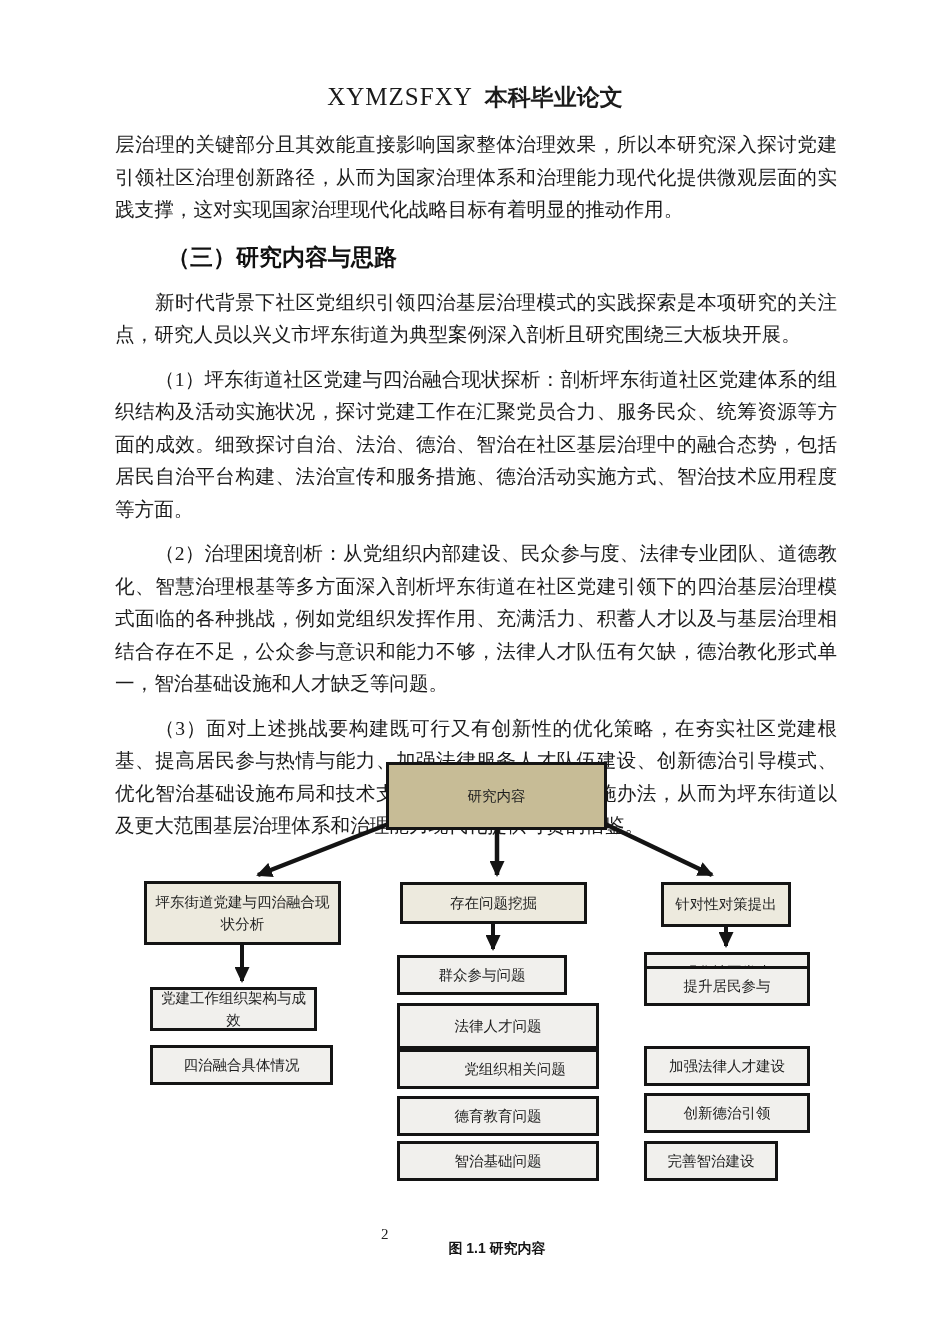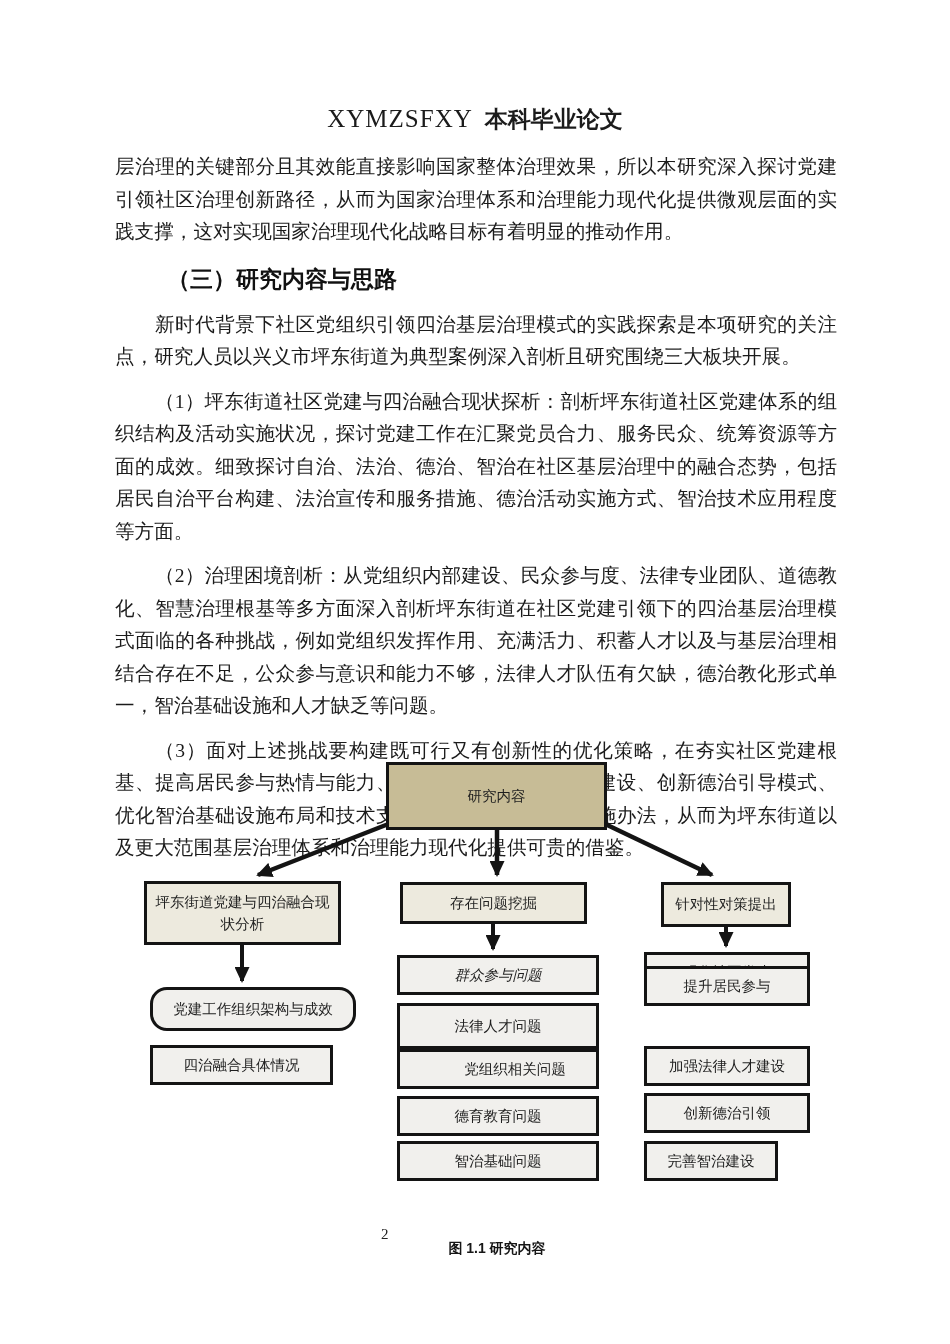--- a/index.html
+++ b/index.html
@@ -7,21 +7,21 @@
     position:relative;
     width:950px;height:1344px;
     margin:0 auto;
     background:#ffffff;
     font-family:"Liberation Serif","DejaVu Serif",serif;
     color:#1b1b1b;
     overflow:hidden;
   }
   
   .doc-header{
-    padding-top:102px;
+    padding-top:80px;
     text-align:center;
     line-height:34px;
     margin-bottom:12px;
     white-space:nowrap;
   }
   .doc-header .latin{
     font-family:"Liberation Serif","DejaVu Serif",serif;
     font-size:25px;letter-spacing:1px;
   }
   .doc-header .cn{
@@ -62,24 +62,24 @@
   }
   .node.root  {background:var(--root-fill,#C7BC96);}
   .node.branch{background:var(--branch-fill,#EDEADE);}
   .node.leaf  {background:var(--leaf-fill,#F1F0ED);}
 
   .n-root {left:386px;top:762px;width:221px;height:68px;}
   .n-b0   {left:144px;top:881px;width:197px;height:64px;}
   .n-b1   {left:400px;top:882px;width:187px;height:42px;}
   .n-b2   {left:661px;top:882px;width:130px;height:45px;}
 
-  .n-l0{left:150px;top:987px;width:206px;height:44px;border-radius:17px;}
+  .n-l0{left:150px;top:987px;width:167px;height:44px;}
   .n-l1{left:150px;top:1045px;width:183px;height:40px;}
 
-  .n-m0{left:397px;top:955px;width:202px;height:40px;font-style:italic;}
+  .n-m0{left:397px;top:955px;width:170px;height:40px;}
   .n-m1{left:397px;top:1003px;width:202px;height:46px;}
   .n-m2{left:397px;top:1049px;width:202px;height:40px;padding-left:40px;}
   .n-m3{left:397px;top:1096px;width:202px;height:40px;}
   .n-m4{left:397px;top:1141px;width:202px;height:40px;}
 
   .n-r0{left:644px;top:952px;width:166px;height:40px;}
   .n-r1{left:644px;top:966px;width:166px;height:40px;}
   .n-r2{left:644px;top:1046px;width:166px;height:40px;}
   .n-r3{left:644px;top:1093px;width:166px;height:40px;}
   .n-r4{left:644px;top:1141px;width:134px;height:40px;}

